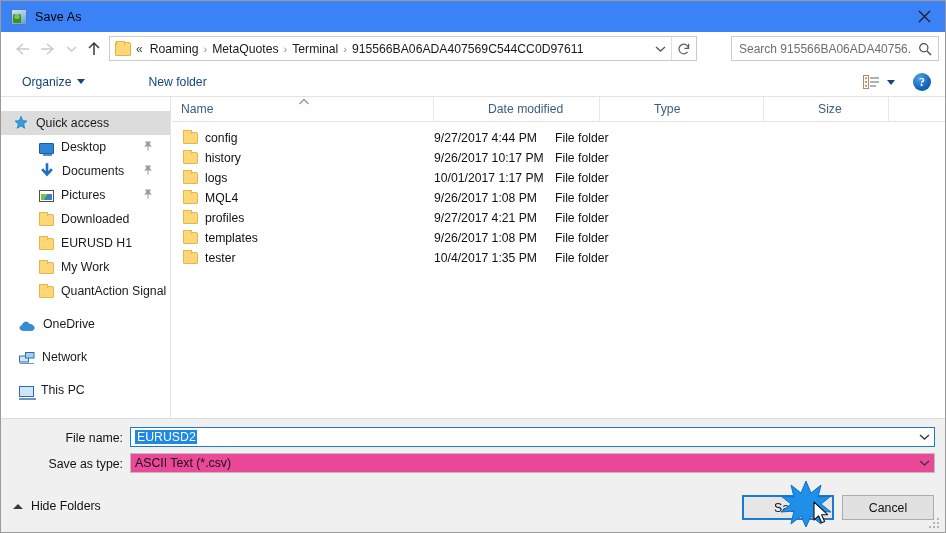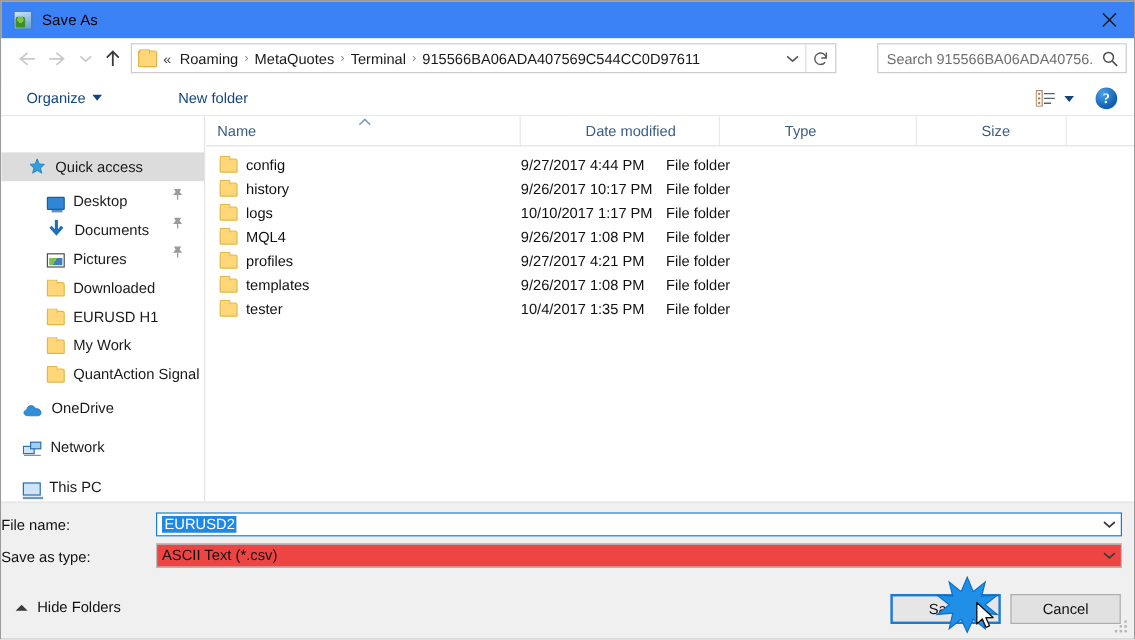--- a/index.html
+++ b/index.html
@@ -221,22 +221,22 @@
     position: relative;
     cursor: default;
   }
   .nav-item.selected { background: #dcdcdc; }
   .nav-item .ni-ico {
     width: 16px; height: 16px;
     margin-right: 7px;
     flex: none;
     position: relative;
   }
-  .nav-item.lvl0 { padding-left: 22px; margin-top: 16px; }
-  .nav-item.lvl1 { padding-left: 38px; align-items: flex-end; }
+  .nav-item.lvl0 { padding-left: 12px; }
+  .nav-item.lvl1 { padding-left: 38px; }
   .nav-item.root { padding-left: 18px; margin-top: 9px; }
   .pin {
     position: absolute;
     right: 16px; top: 5px;
     width: 12px; height: 12px;
   }
 
   
   .ico-folder {
     background: #ffd778;
@@ -377,39 +377,40 @@
   .footer {
     position: absolute;
     left: 0; top: 418px;
     width: 946px; height: 115px;
     background: #f0f0f0;
   }
   .field-label {
     position: absolute;
     font-size: 12.3px;
     color: #111111;
+    text-align: right;
   }
   .lbl-filename { left: 0; top: 12px; width: 122px; }
   .lbl-savetype { left: 0; top: 38px; width: 122px; }
 
   .combo {
     position: absolute;
     left: 129px;
     width: 805px; height: 20px;
     display: flex; align-items: center;
     font-size: 12.3px;
   }
   .combo-filename {
     top: 8px;
     background: #ffffff;
     border: 1px solid #1a7bd4;
   }
   .combo-savetype {
     top: 34px;
-    background: #ef4444;
+    background: #ec4899;
     border: 1px solid #bcbcbc;
     color: #111;
   }
   .combo .val { padding-left: 4px; flex: 1; white-space: nowrap; overflow: hidden; }
   .combo .val .sel {
     background: #1e88e5;
     color: #ffffff;
     padding: 1px 1px 1px 2px;
   }
   .combo .caret {
@@ -711,21 +712,21 @@
           </div>
           <div class="cell cell-date">9/26/2017 10:17 PM</div>
           <div class="cell cell-type">File folder</div>
           <div class="cell cell-size"></div>
         </div>
         <div class="row">
           <div class="cell cell-name">
             <span class="rowfolder"></span>
             <span>logs</span>
           </div>
-          <div class="cell cell-date">10/10/2017 1:17 PM</div>
+          <div class="cell cell-date">10/01/2017 1:17 PM</div>
           <div class="cell cell-type">File folder</div>
           <div class="cell cell-size"></div>
         </div>
         <div class="row">
           <div class="cell cell-name">
             <span class="rowfolder"></span>
             <span>MQL4</span>
           </div>
           <div class="cell cell-date">9/26/2017 1:08 PM</div>
           <div class="cell cell-type">File folder</div>

